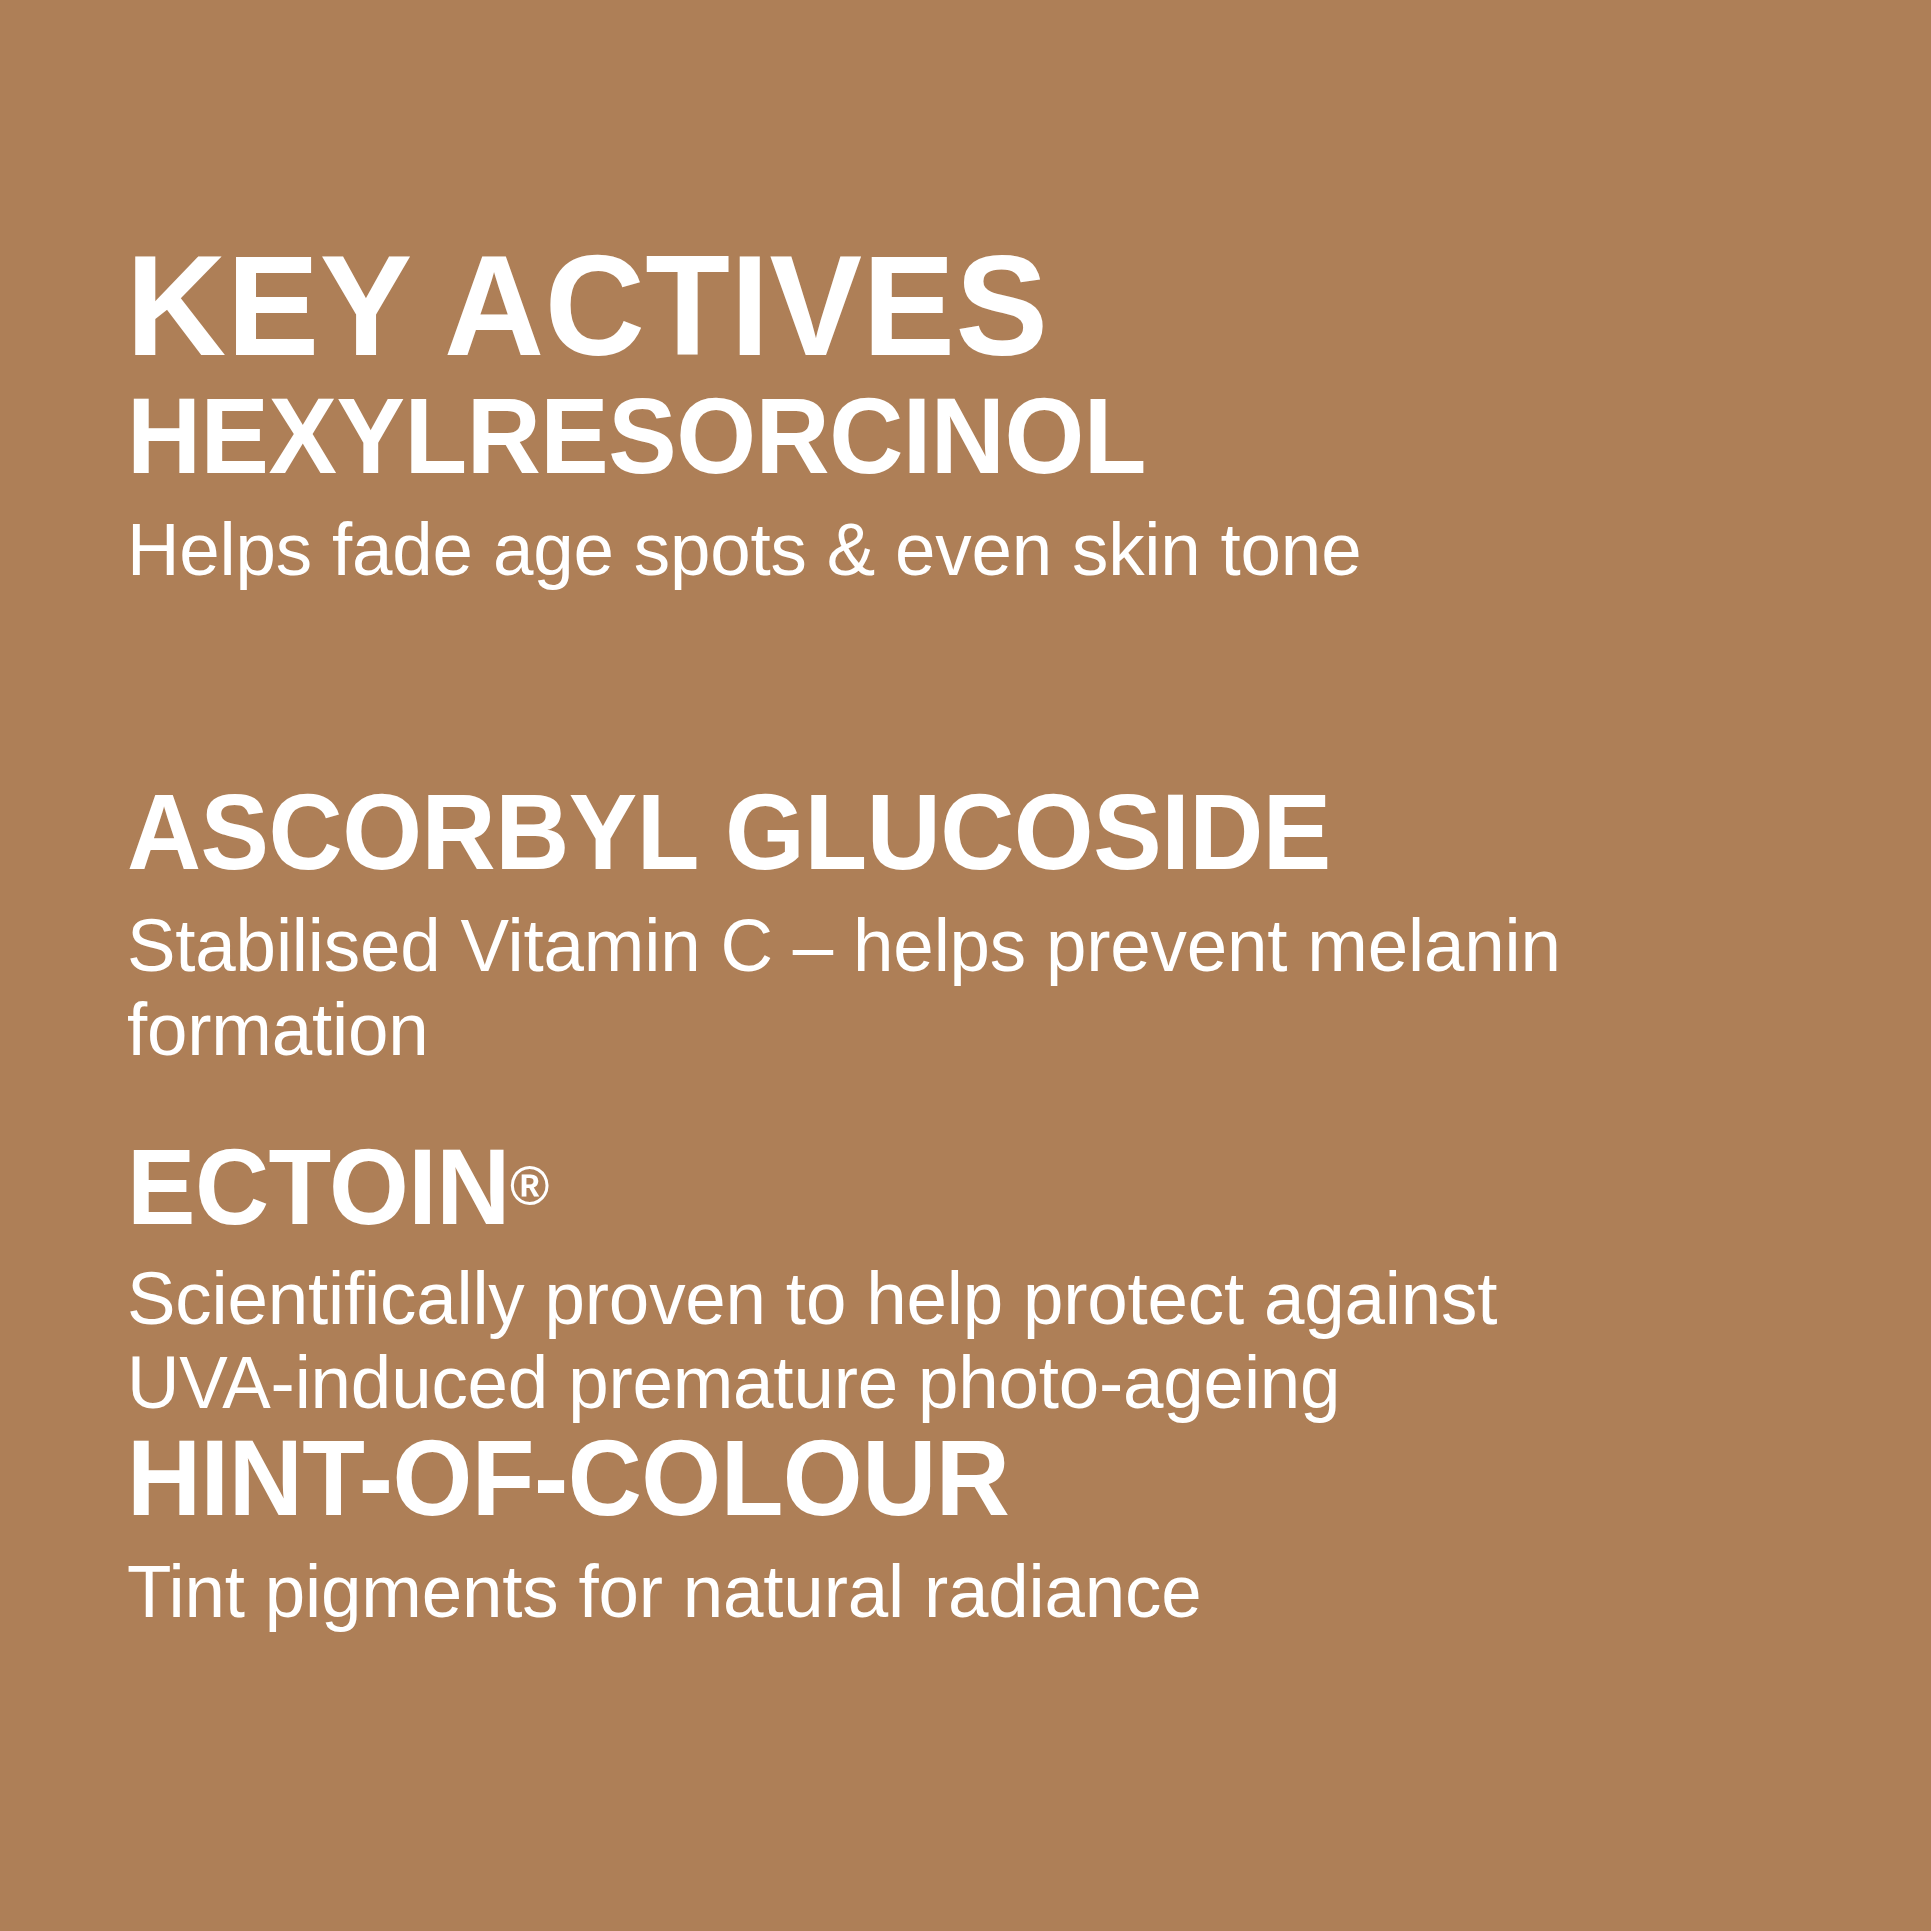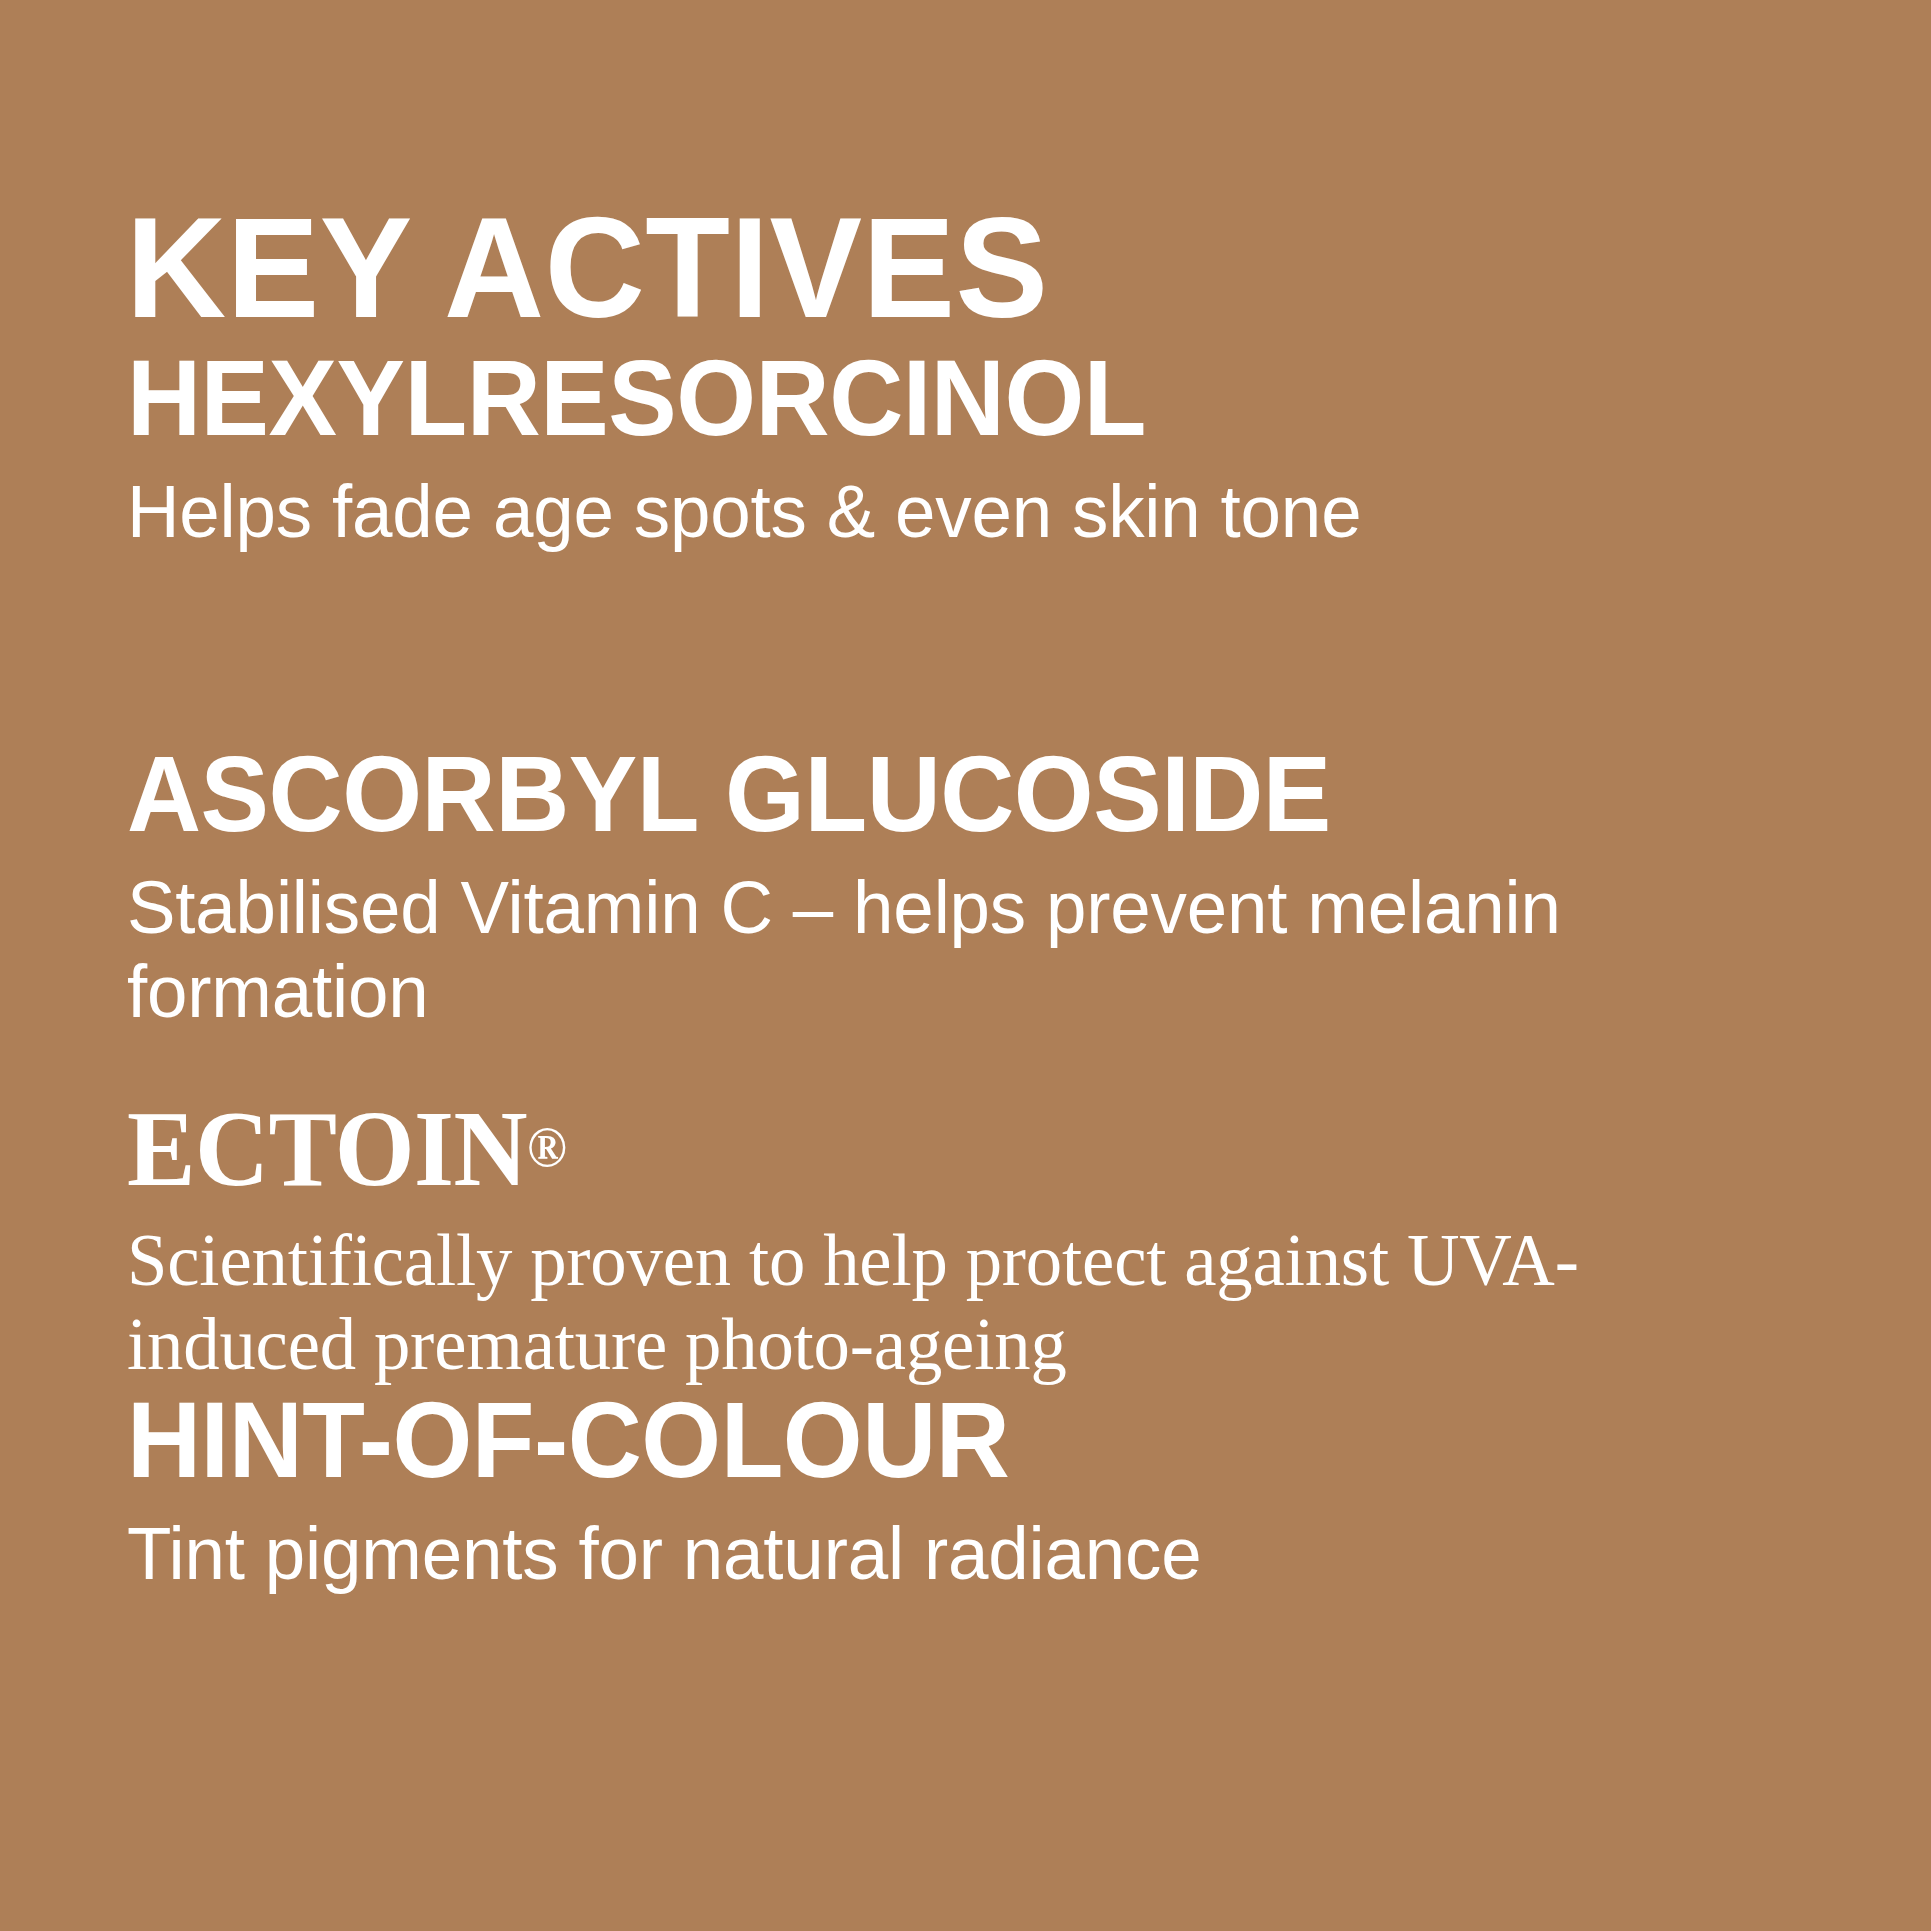--- a/index.html
+++ b/index.html
@@ -14,20 +14,21 @@
     font-family: "Liberation Sans", "DejaVu Sans", sans-serif;
     overflow: hidden;
   }
 
   #panel {
     position: relative;
     width: 1931px;
     height: 1404px;
     background: #ae7f57;
     box-sizing: border-box;
+    margin-top: 38px;
   }
 
   
   #page-title {
     position: absolute;
     left: 126px;
     top: 100px;
     color: #ffffff;
     font-size: 143px;
     line-height: 1.0;
@@ -78,21 +79,21 @@
     letter-spacing: -0.2px;
     margin-top: 17.4px;
     transform: scaleX(0.97);
     transform-origin: left top;
     max-width: 1545px;
   }
 
   
   #active-0 { top: 344px; }
   #active-1 { top: 740px; }
-  #active-2 { top: 1095px; font-family: Liberation Serif, serif; }
+  #active-2 { top: 1095px; }
   #active-3 { top: 1386px; }
 
   
   #active-2 .active-desc { margin-top: 15.4px; }
 </style>
 </head>
 <body style="background: rgb(174, 127, 87);">
 
 <div id="panel" style="background: rgb(174, 127, 87);">
 

